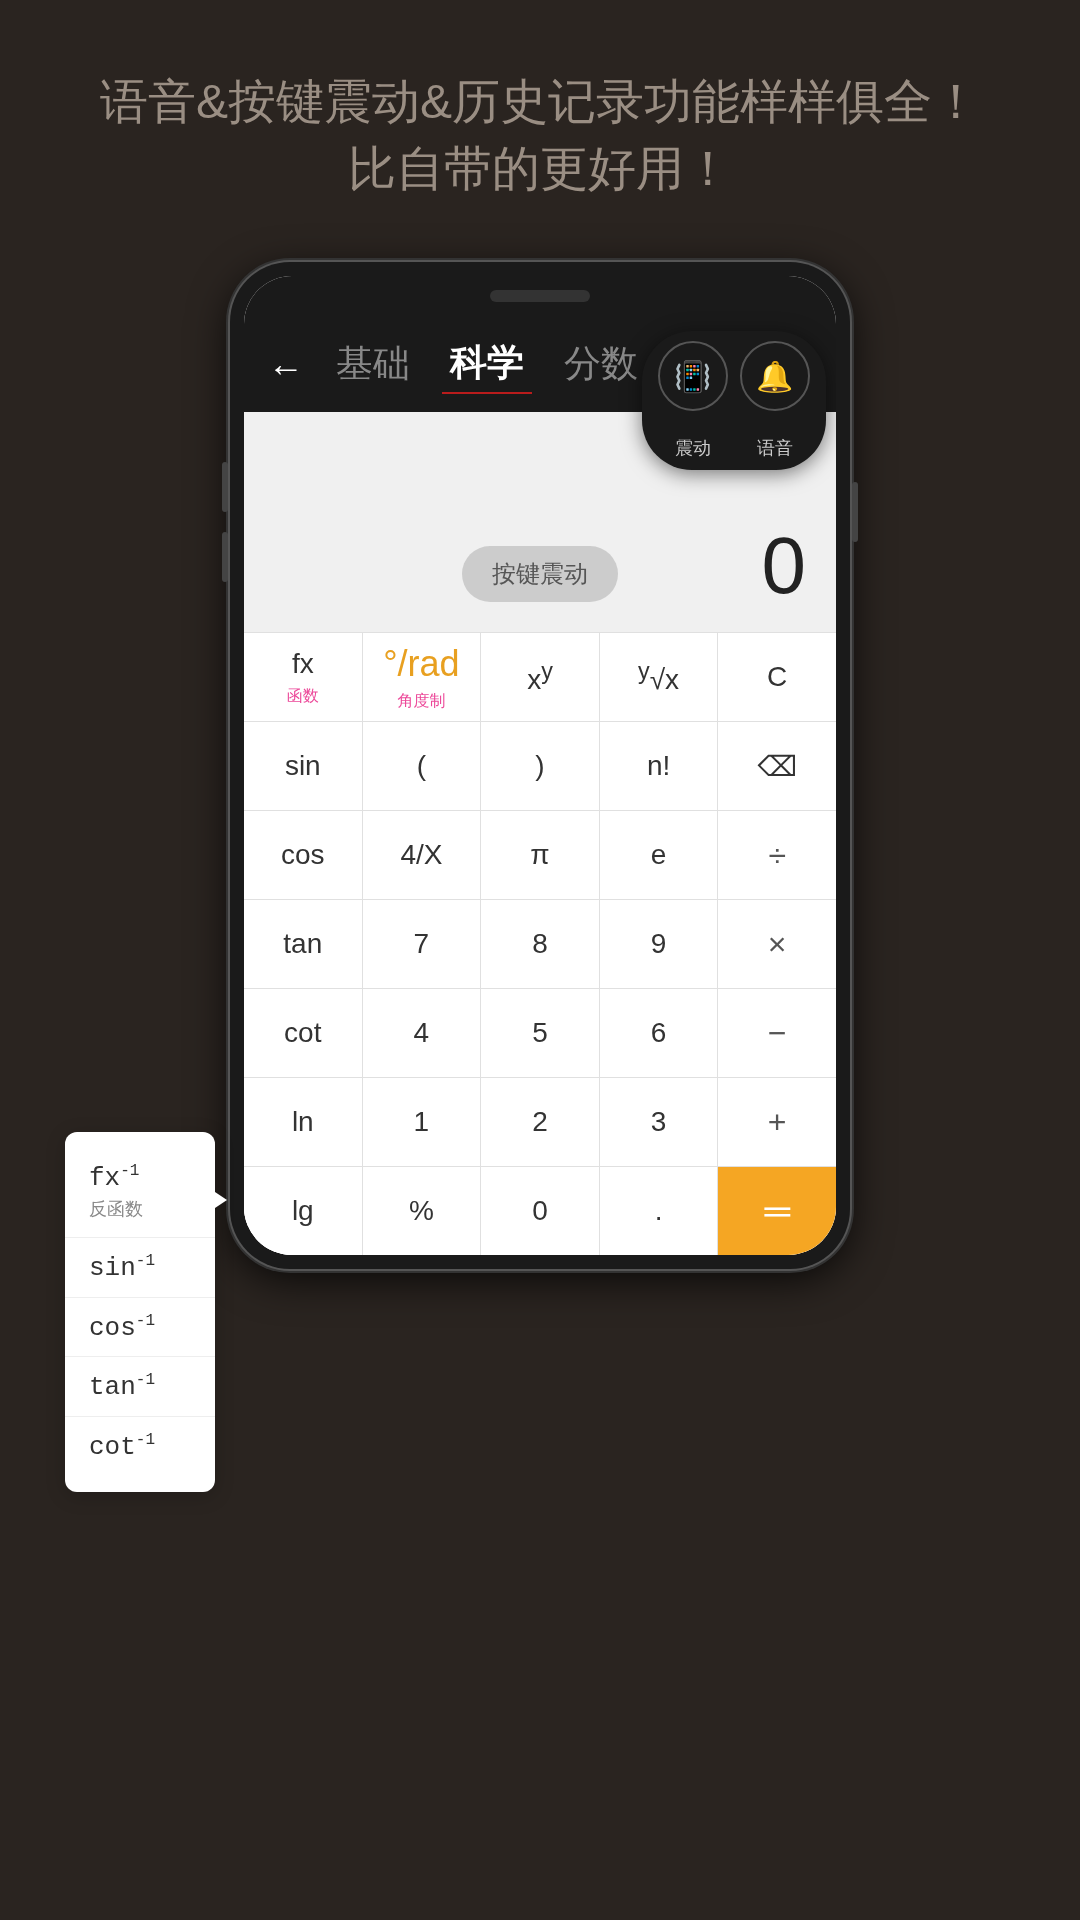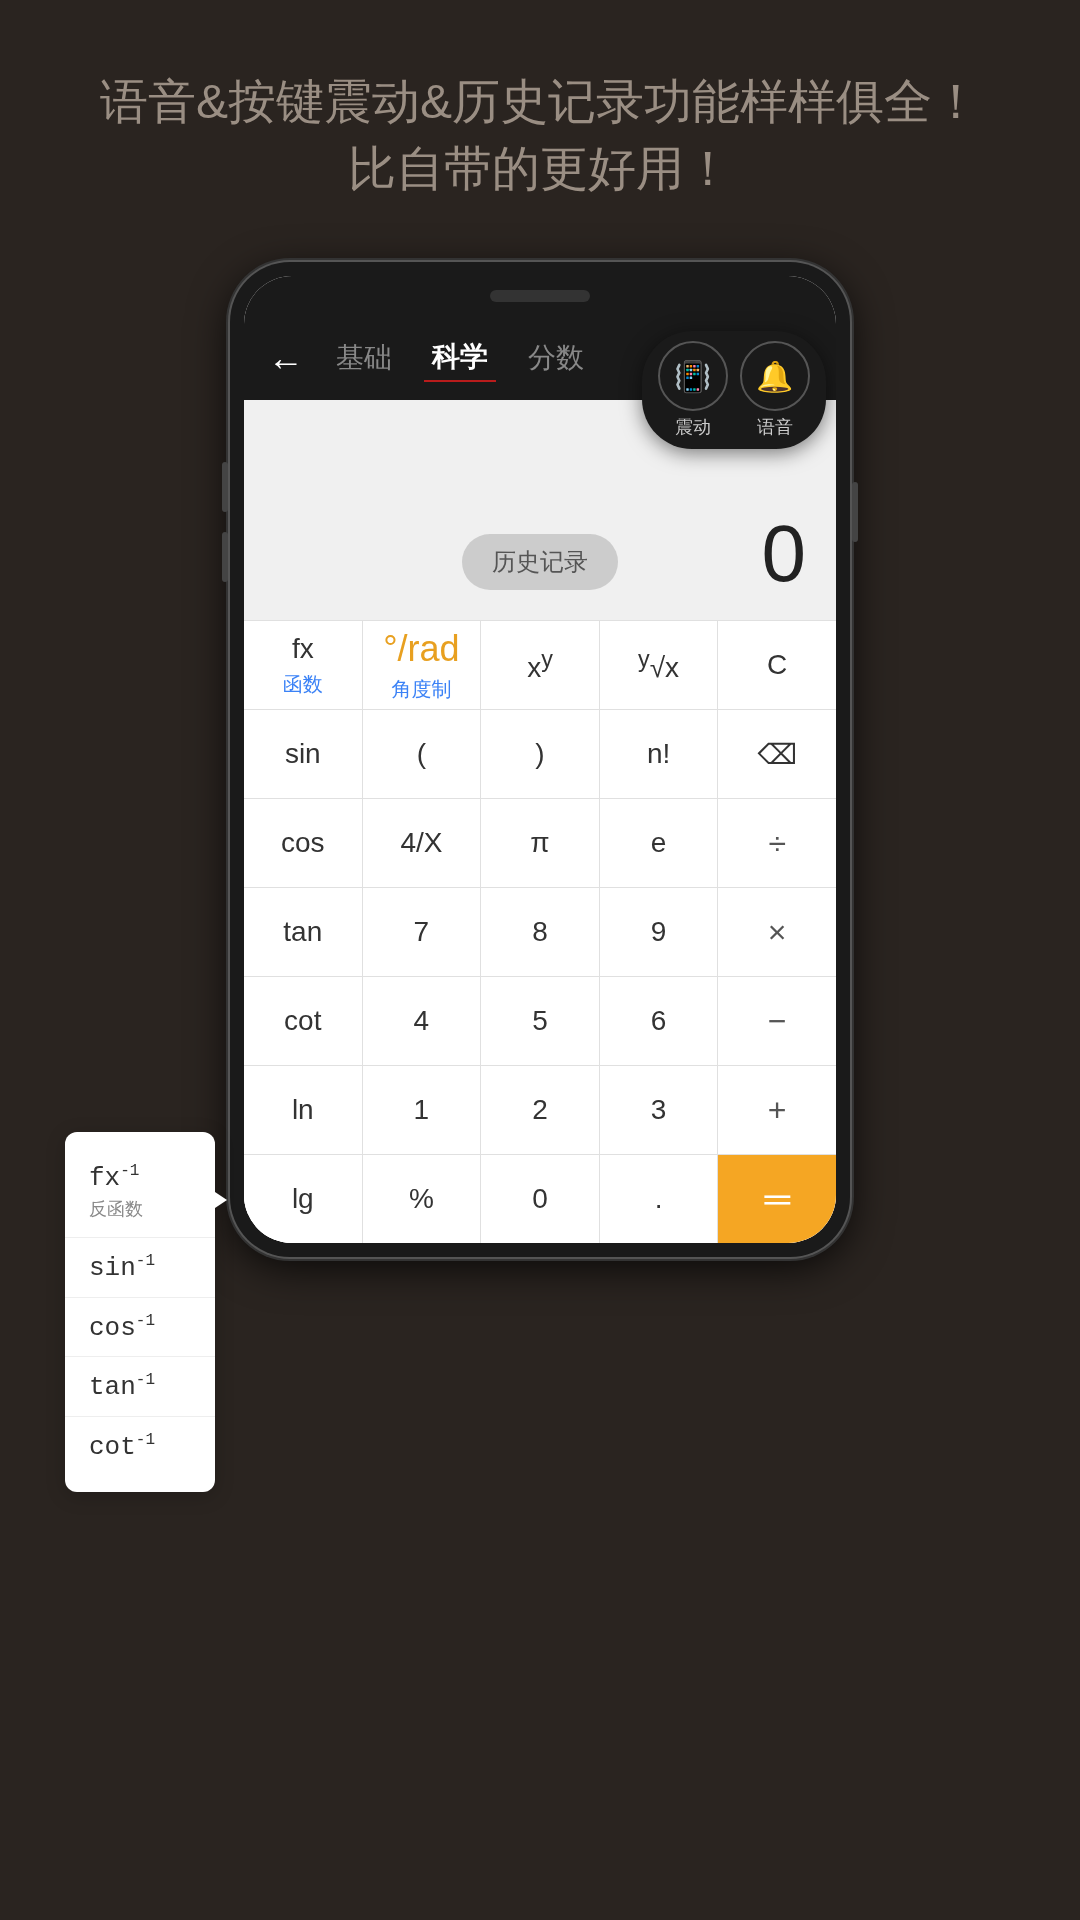--- a/index.html
+++ b/index.html
@@ -92,40 +92,41 @@
       display: flex;
       align-items: center;
       justify-content: center;
       font-size: 30px;
       color: #fff;
     }
 
     .popup-btn-label {
       color: #ccc;
       font-size: 18px;
+      margin-top: 21px;
     }
 
     
     .nav-bar {
       background: #1a1a1a;
       display: flex;
       align-items: center;
       padding: 18px 24px;
       gap: 24px;
     }
 
     .nav-back {
       color: #fff;
       font-size: 36px;
       cursor: pointer;
     }
 
     .nav-tab {
       color: #888;
-      font-size: 28px;
+      font-size: 37px;
       padding: 4px 8px;
       cursor: pointer;
     }
 
     .nav-tab.active {
       color: #fff;
       font-weight: bold;
       border-bottom: 2px solid #b91c1c;
     }
 
@@ -184,22 +185,22 @@
       color: #333;
       background: #fff;
       position: relative;
     }
 
     .key:last-child {
       border-right: none;
     }
 
     .key-sub {
-      font-size: 20px;
-      color: #3b82f6;
+      font-size: 16px;
+      color: #ec4899;
       margin-top: 6px;
     }
 
     .key-orange {
       background: #f5a623;
       color: #fff;
     }
 
     .key-symbol {
       font-size: 32px;
@@ -328,21 +329,21 @@
       </div>
 
       <div class="nav-bar">
         <div class="nav-back">←</div>
         <div class="nav-tab">基础</div>
         <div class="nav-tab active">科学</div>
         <div class="nav-tab">分数</div>
       </div>
 
       <div class="display-area">
-        <div class="history-btn">历史记录</div>
+        <div class="history-btn">按键震动</div>
         <div class="display-number">0</div>
       </div>
 
       <div class="keyboard">
 
         <div class="key-row">
           <div class="key">
             <span>fx</span>
             <span class="key-sub">函数</span>
           </div>

